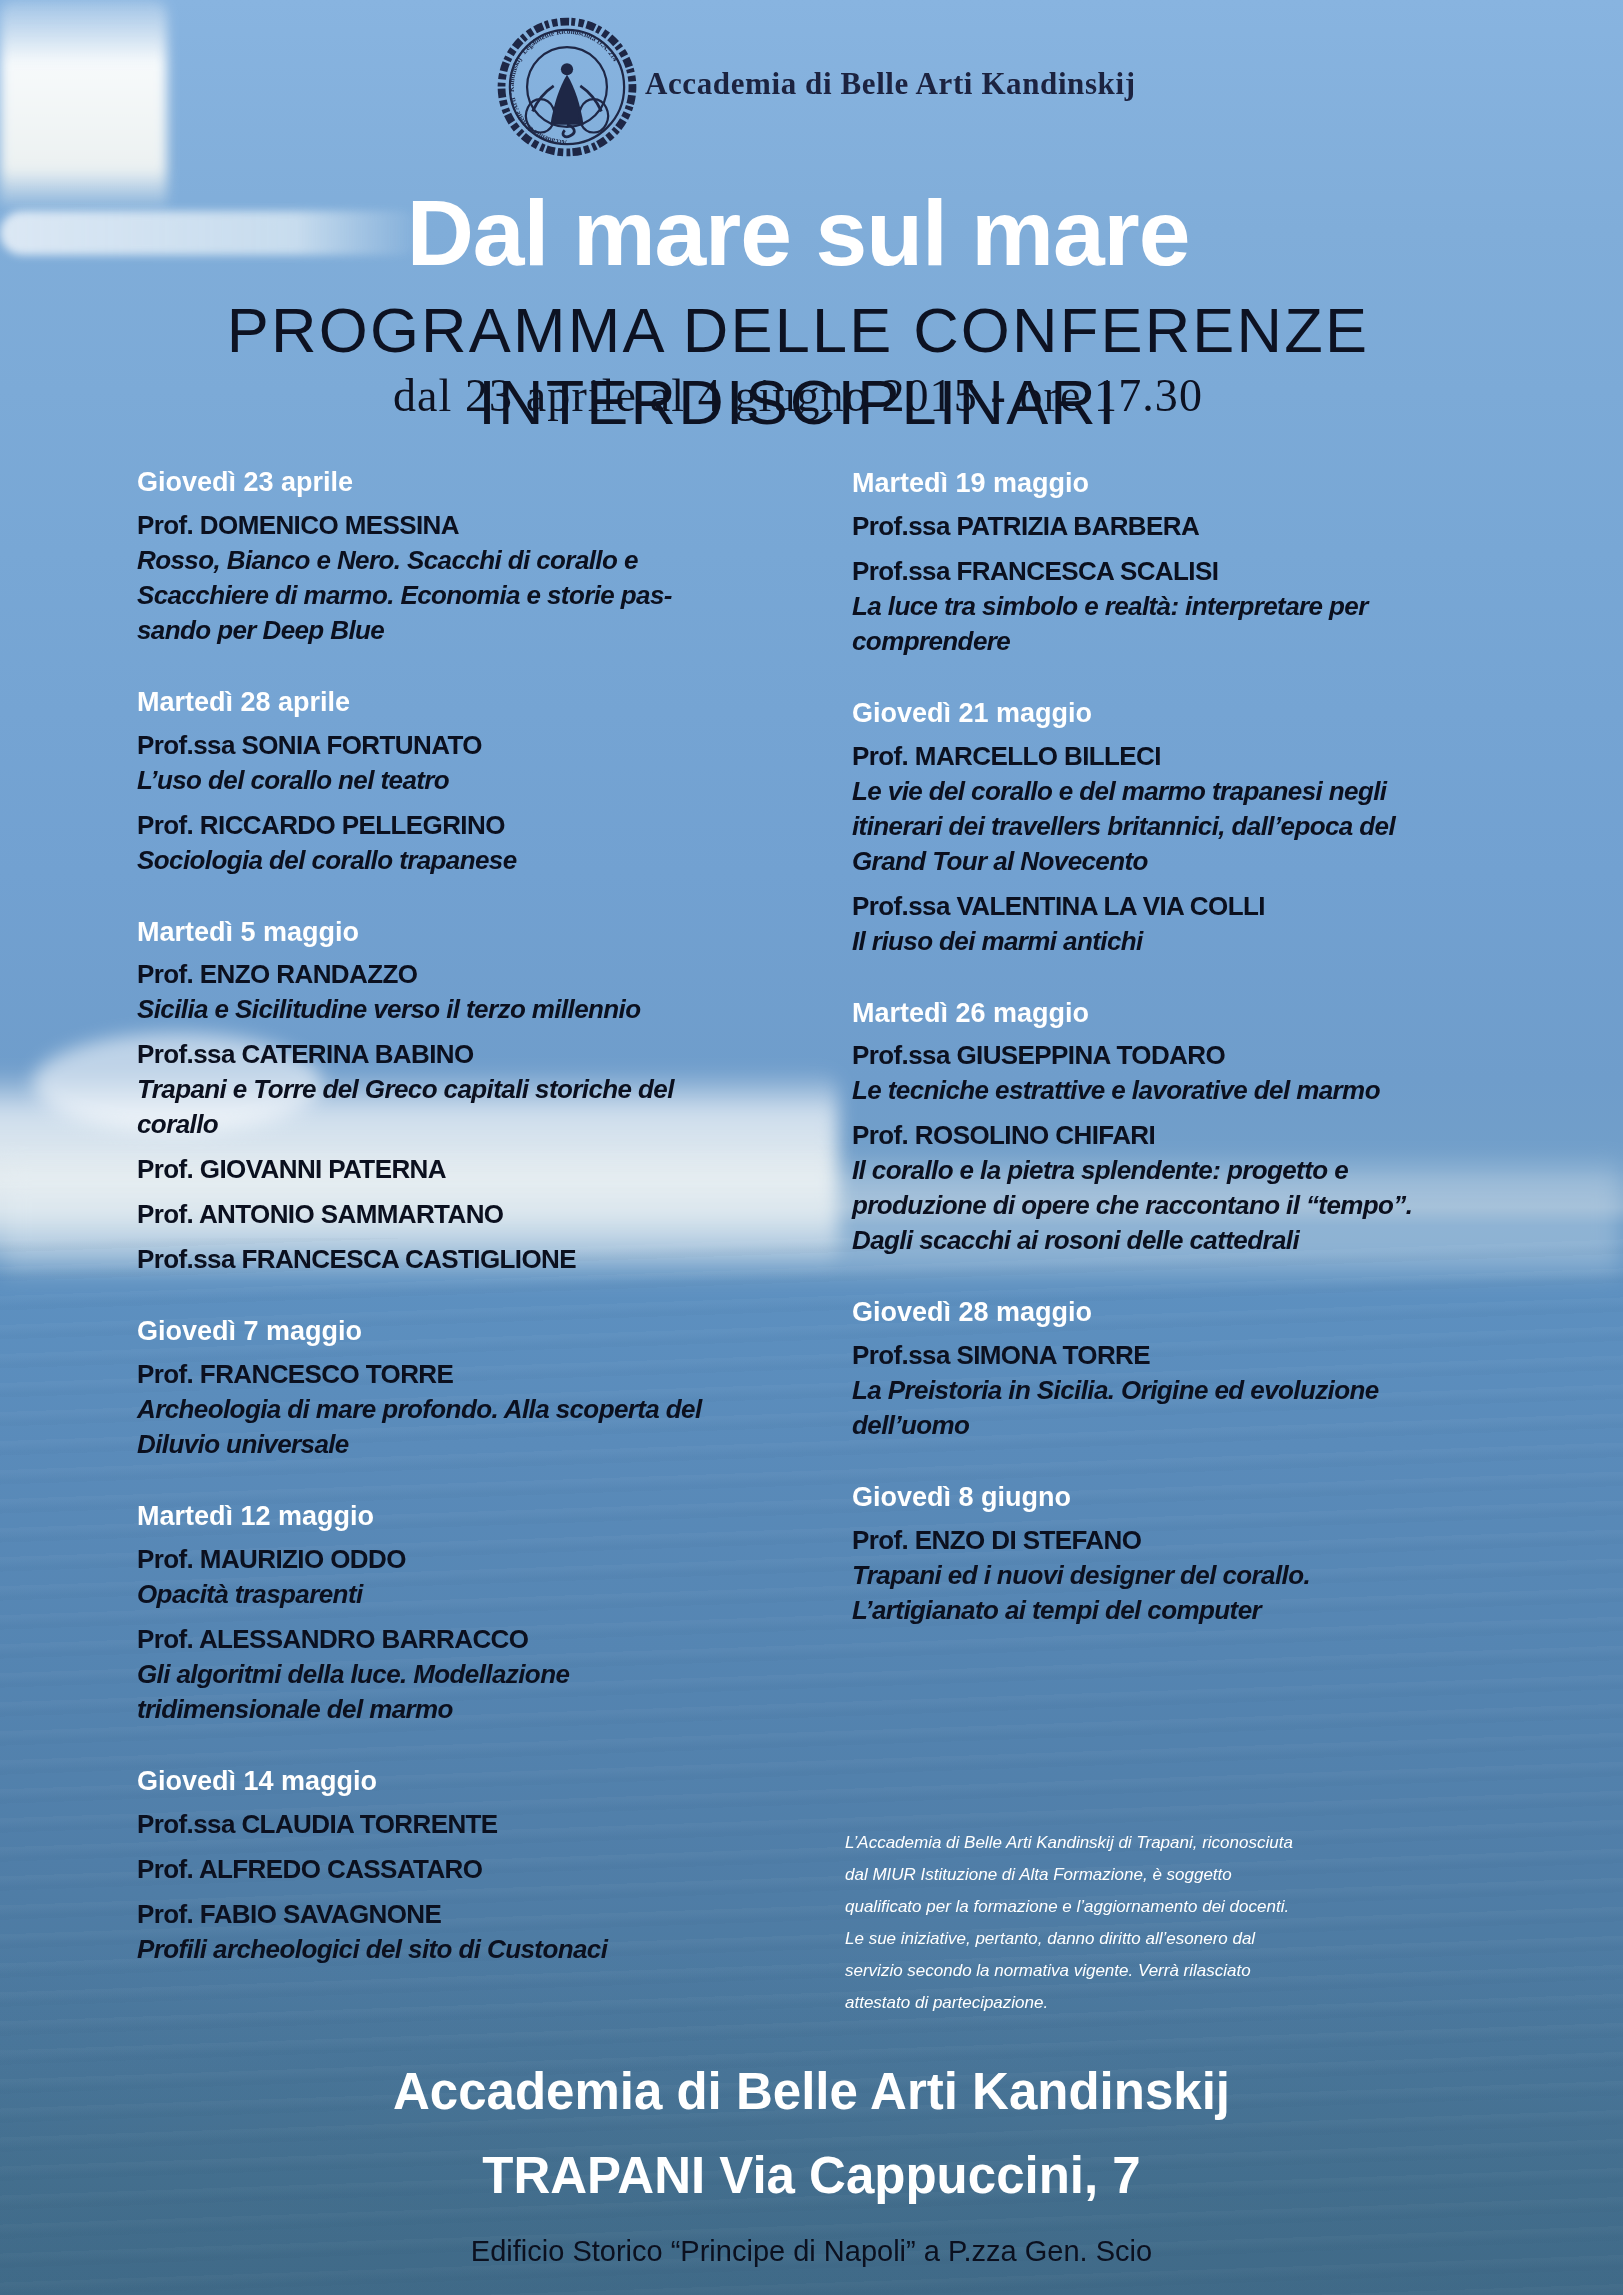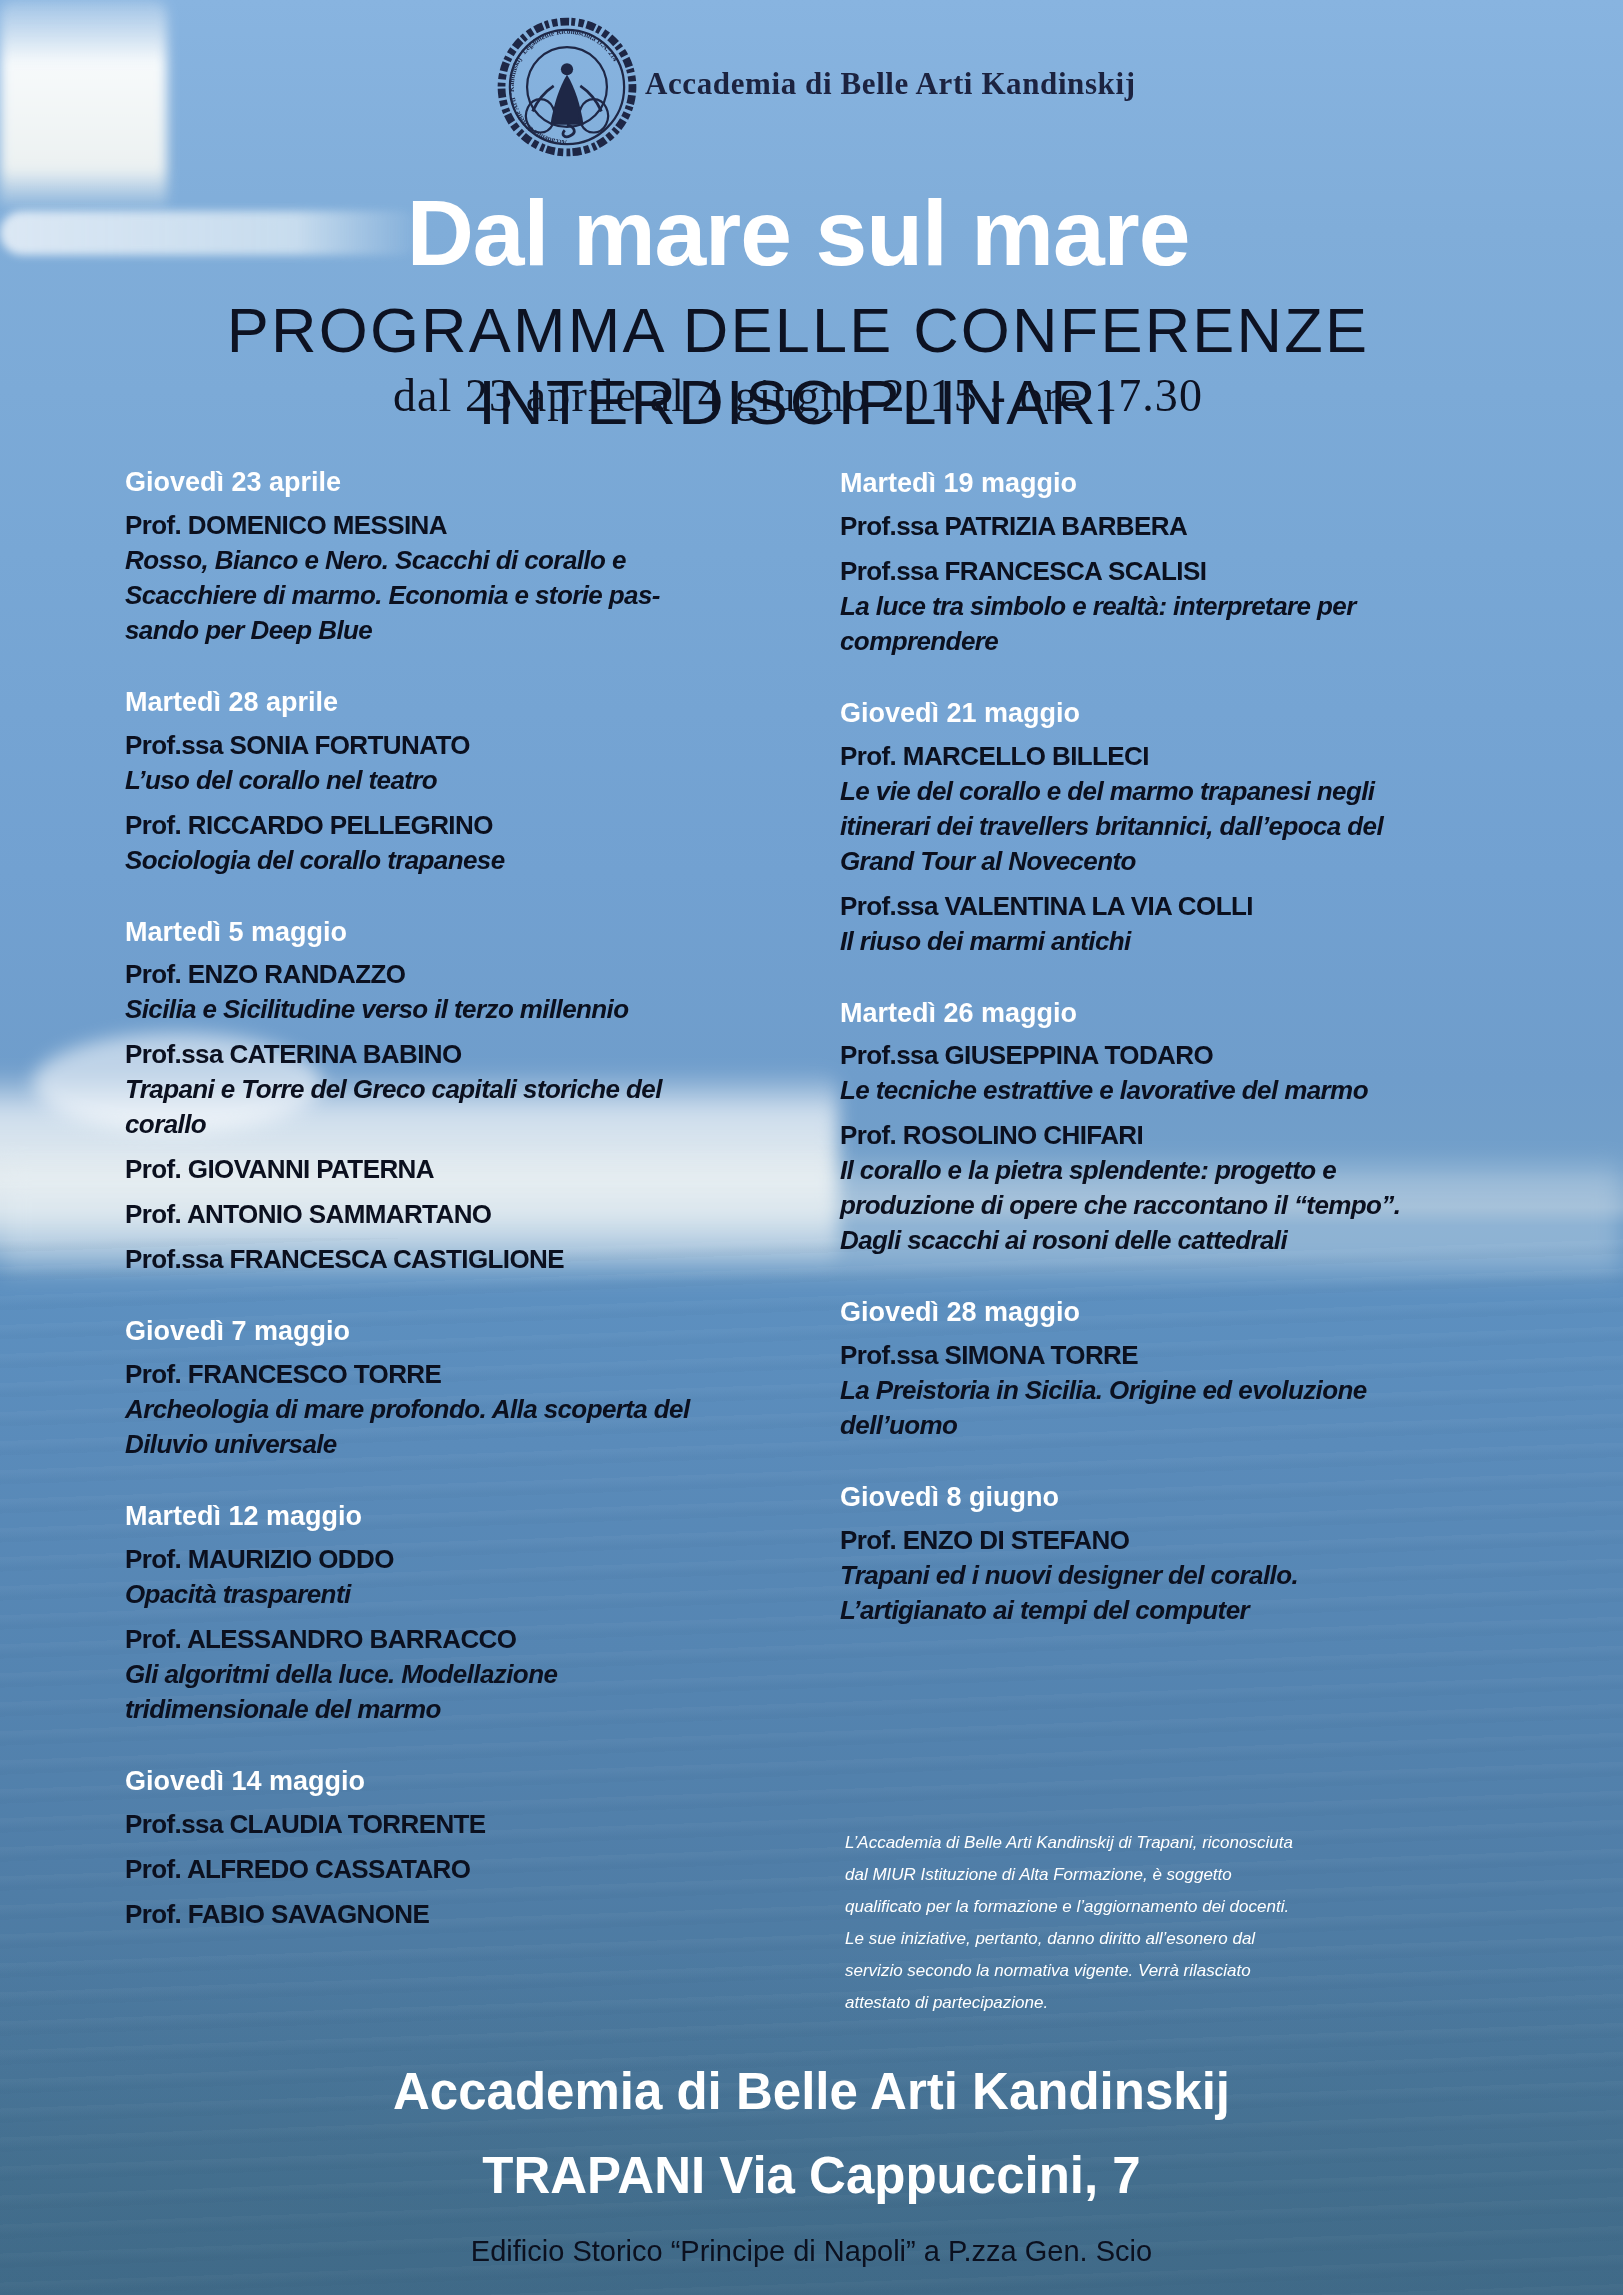--- a/index.html
+++ b/index.html
@@ -37,21 +37,21 @@
     position:absolute;left:645px;top:66px;width:555px;
     font-family:"Liberation Serif",serif;font-weight:700;font-size:31px;color:#1c2340;
     letter-spacing:0.6px;}
   
   .ctr{position:absolute;left:0;width:1596px;text-align:center;margin-top:9px;}
   #title{top:171px;font-size:93px;font-weight:700;color:#ffffff;letter-spacing:-1.1px;}
   #subtitle{top:285px;font-size:63px;font-weight:400;color:#0d1222;letter-spacing:2.2px;}
   #dateline{top:360px;font-size:46px;font-weight:400;color:#0d1222;letter-spacing:1.1px;font-family:Liberation Serif, serif;}
 
   
-  .col{position:absolute;color:#0b101f;}
+  .col{position:absolute;color:#0b101f;margin-left:12px;}
   #colL{left:125px;top:464px;width:755px;}
   #colR{left:840px;top:465px;width:783px;}
   .sec{margin-bottom:36px;}
   .day{font-size:27px;font-weight:700;color:#ffffff;line-height:36px;margin-bottom:7.8px;letter-spacing:0;}
   .ev{margin-bottom:10px;}
   .spk{font-size:26px;font-weight:700;line-height:35px;letter-spacing:-0.6px;}
   .top{font-size:26px;font-weight:700;font-style:italic;line-height:35px;letter-spacing:-0.6px;white-space:pre-line;}
   .top:empty{display:none;}
 
   
@@ -166,20 +166,21 @@
       <div class="ev">
         <div class="spk">Prof.ssa CLAUDIA TORRENTE</div>
 
       </div>
       <div class="ev">
         <div class="spk">Prof. ALFREDO CASSATARO</div>
 
       </div>
       <div class="ev">
         <div class="spk">Prof. FABIO SAVAGNONE</div>
+        <div class="top">Profili archeologici del sito di Custonaci</div>
       </div>
     </section>
   </div>
 
   <div id="colR" class="col">
     <section class="sec">
       <div class="day">Martedì 19 maggio</div>
       <div class="ev">
         <div class="spk">Prof.ssa PATRIZIA BARBERA</div>
 

